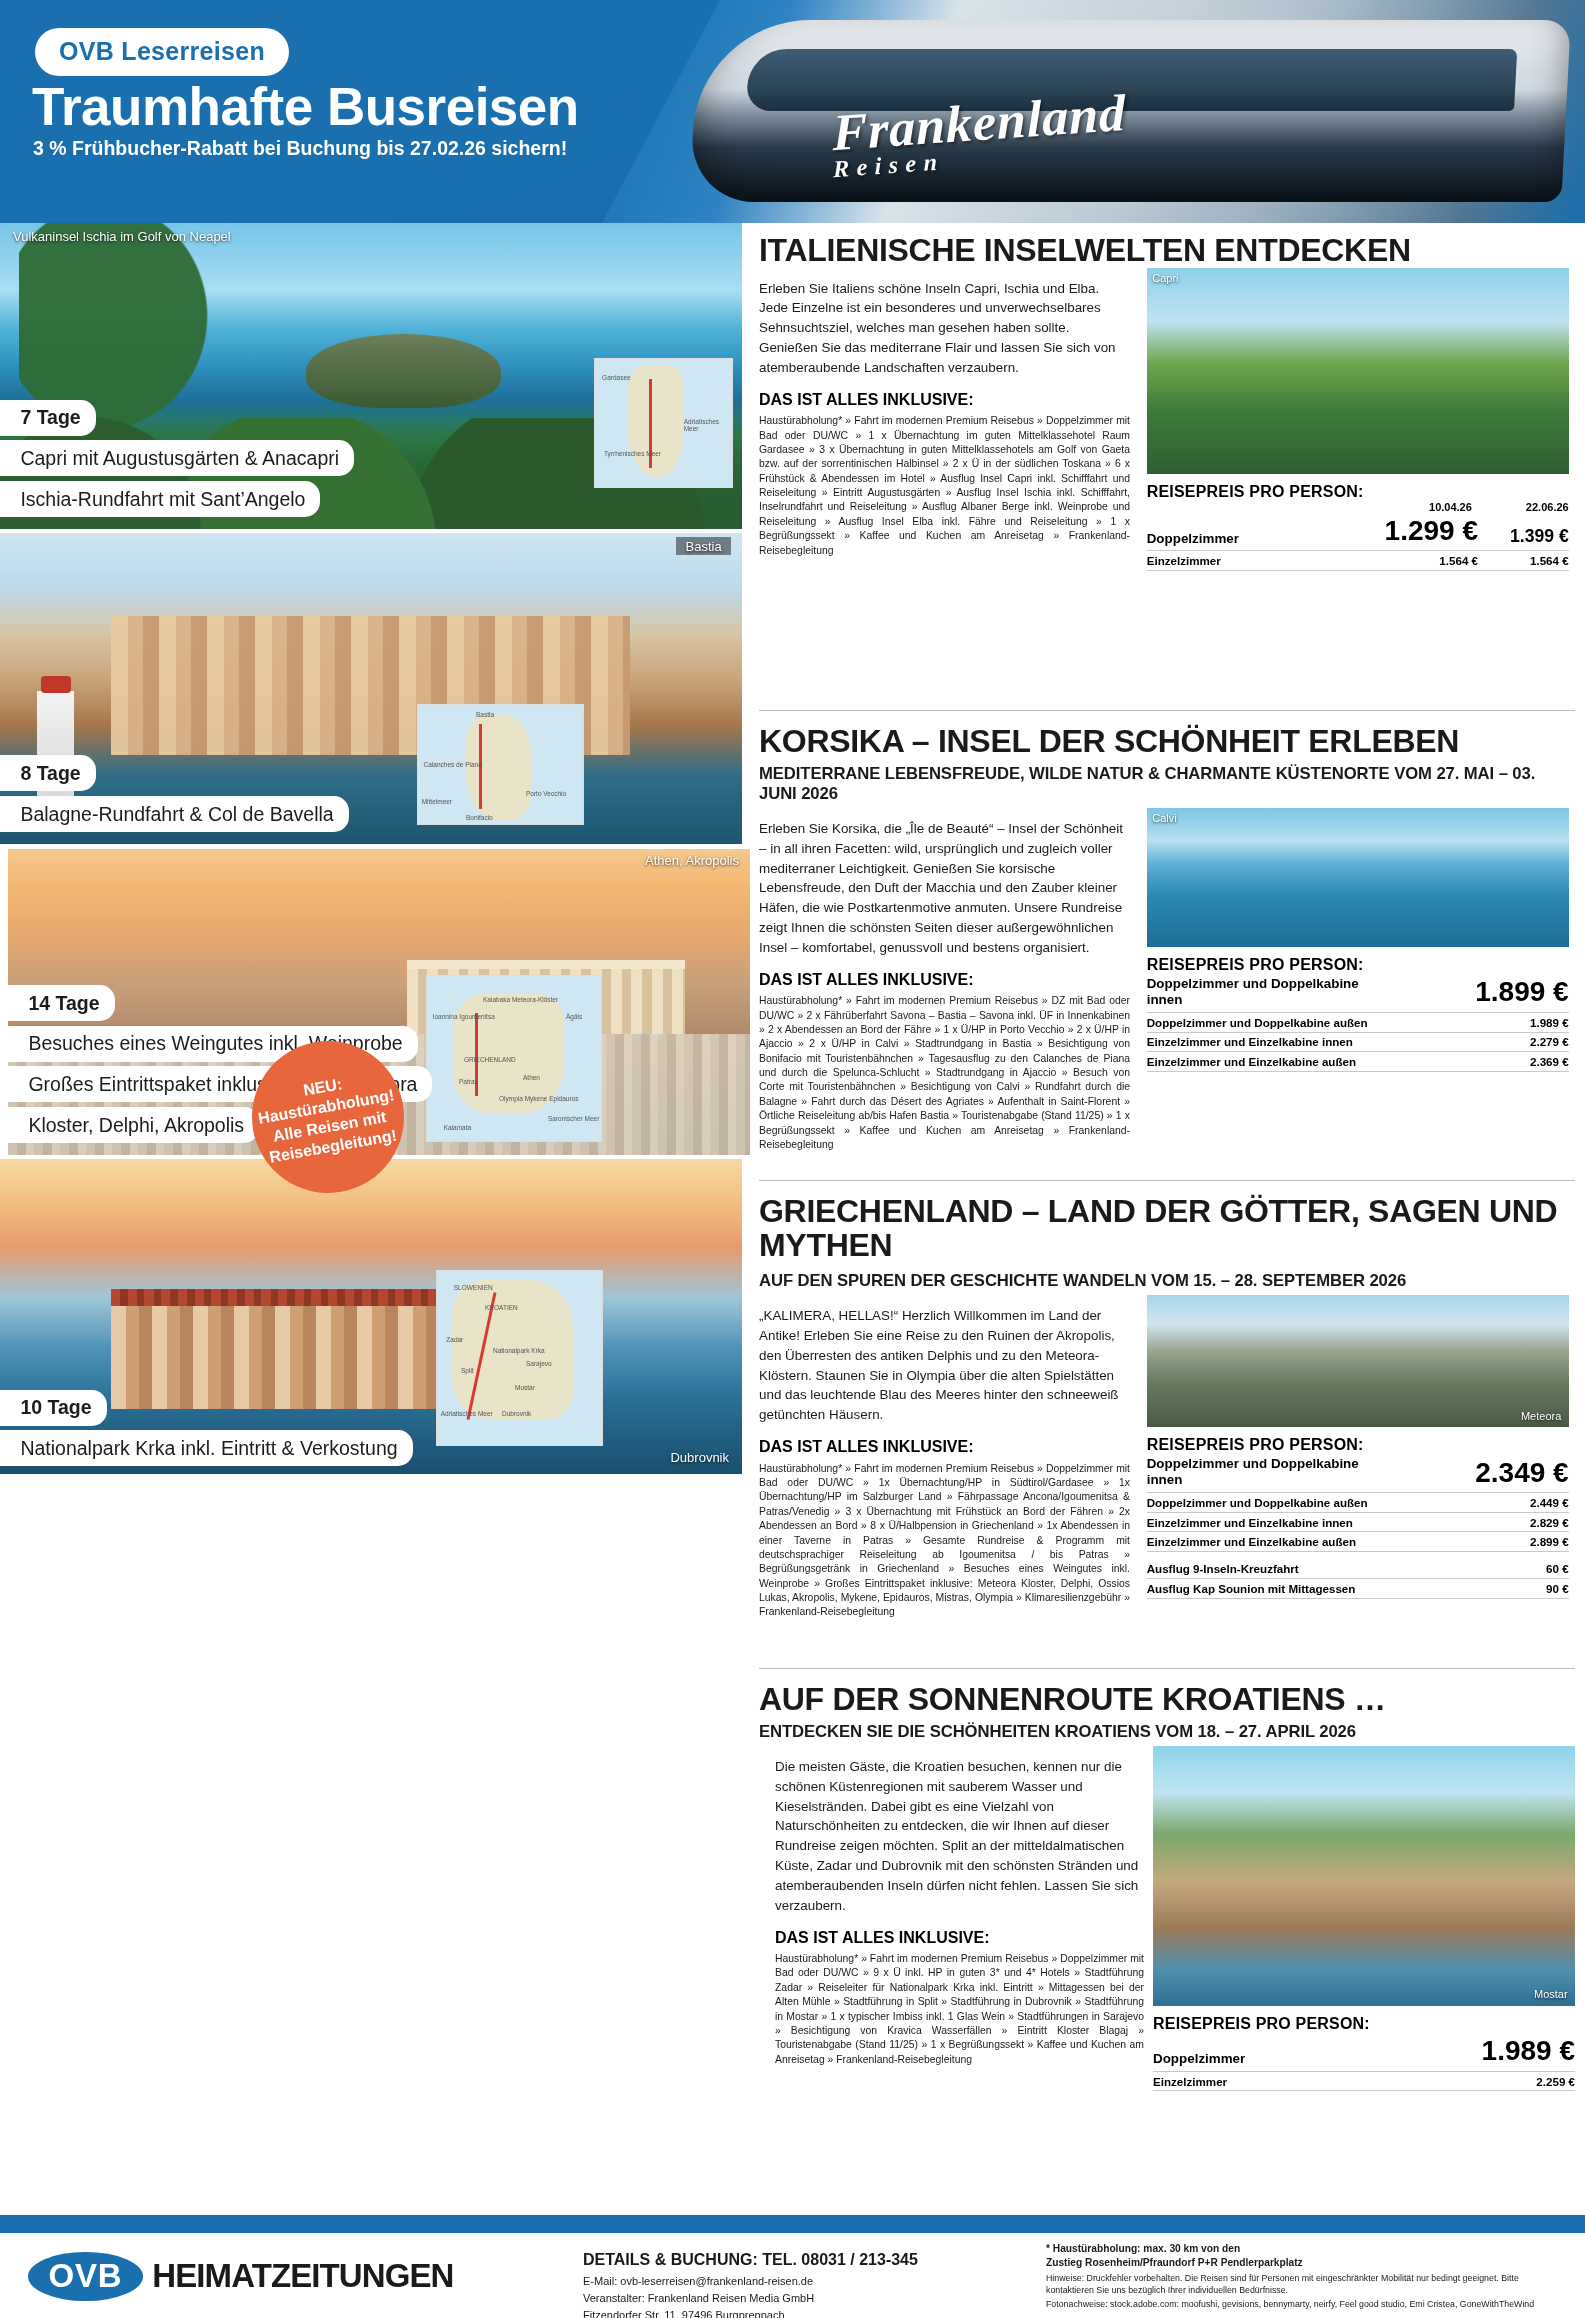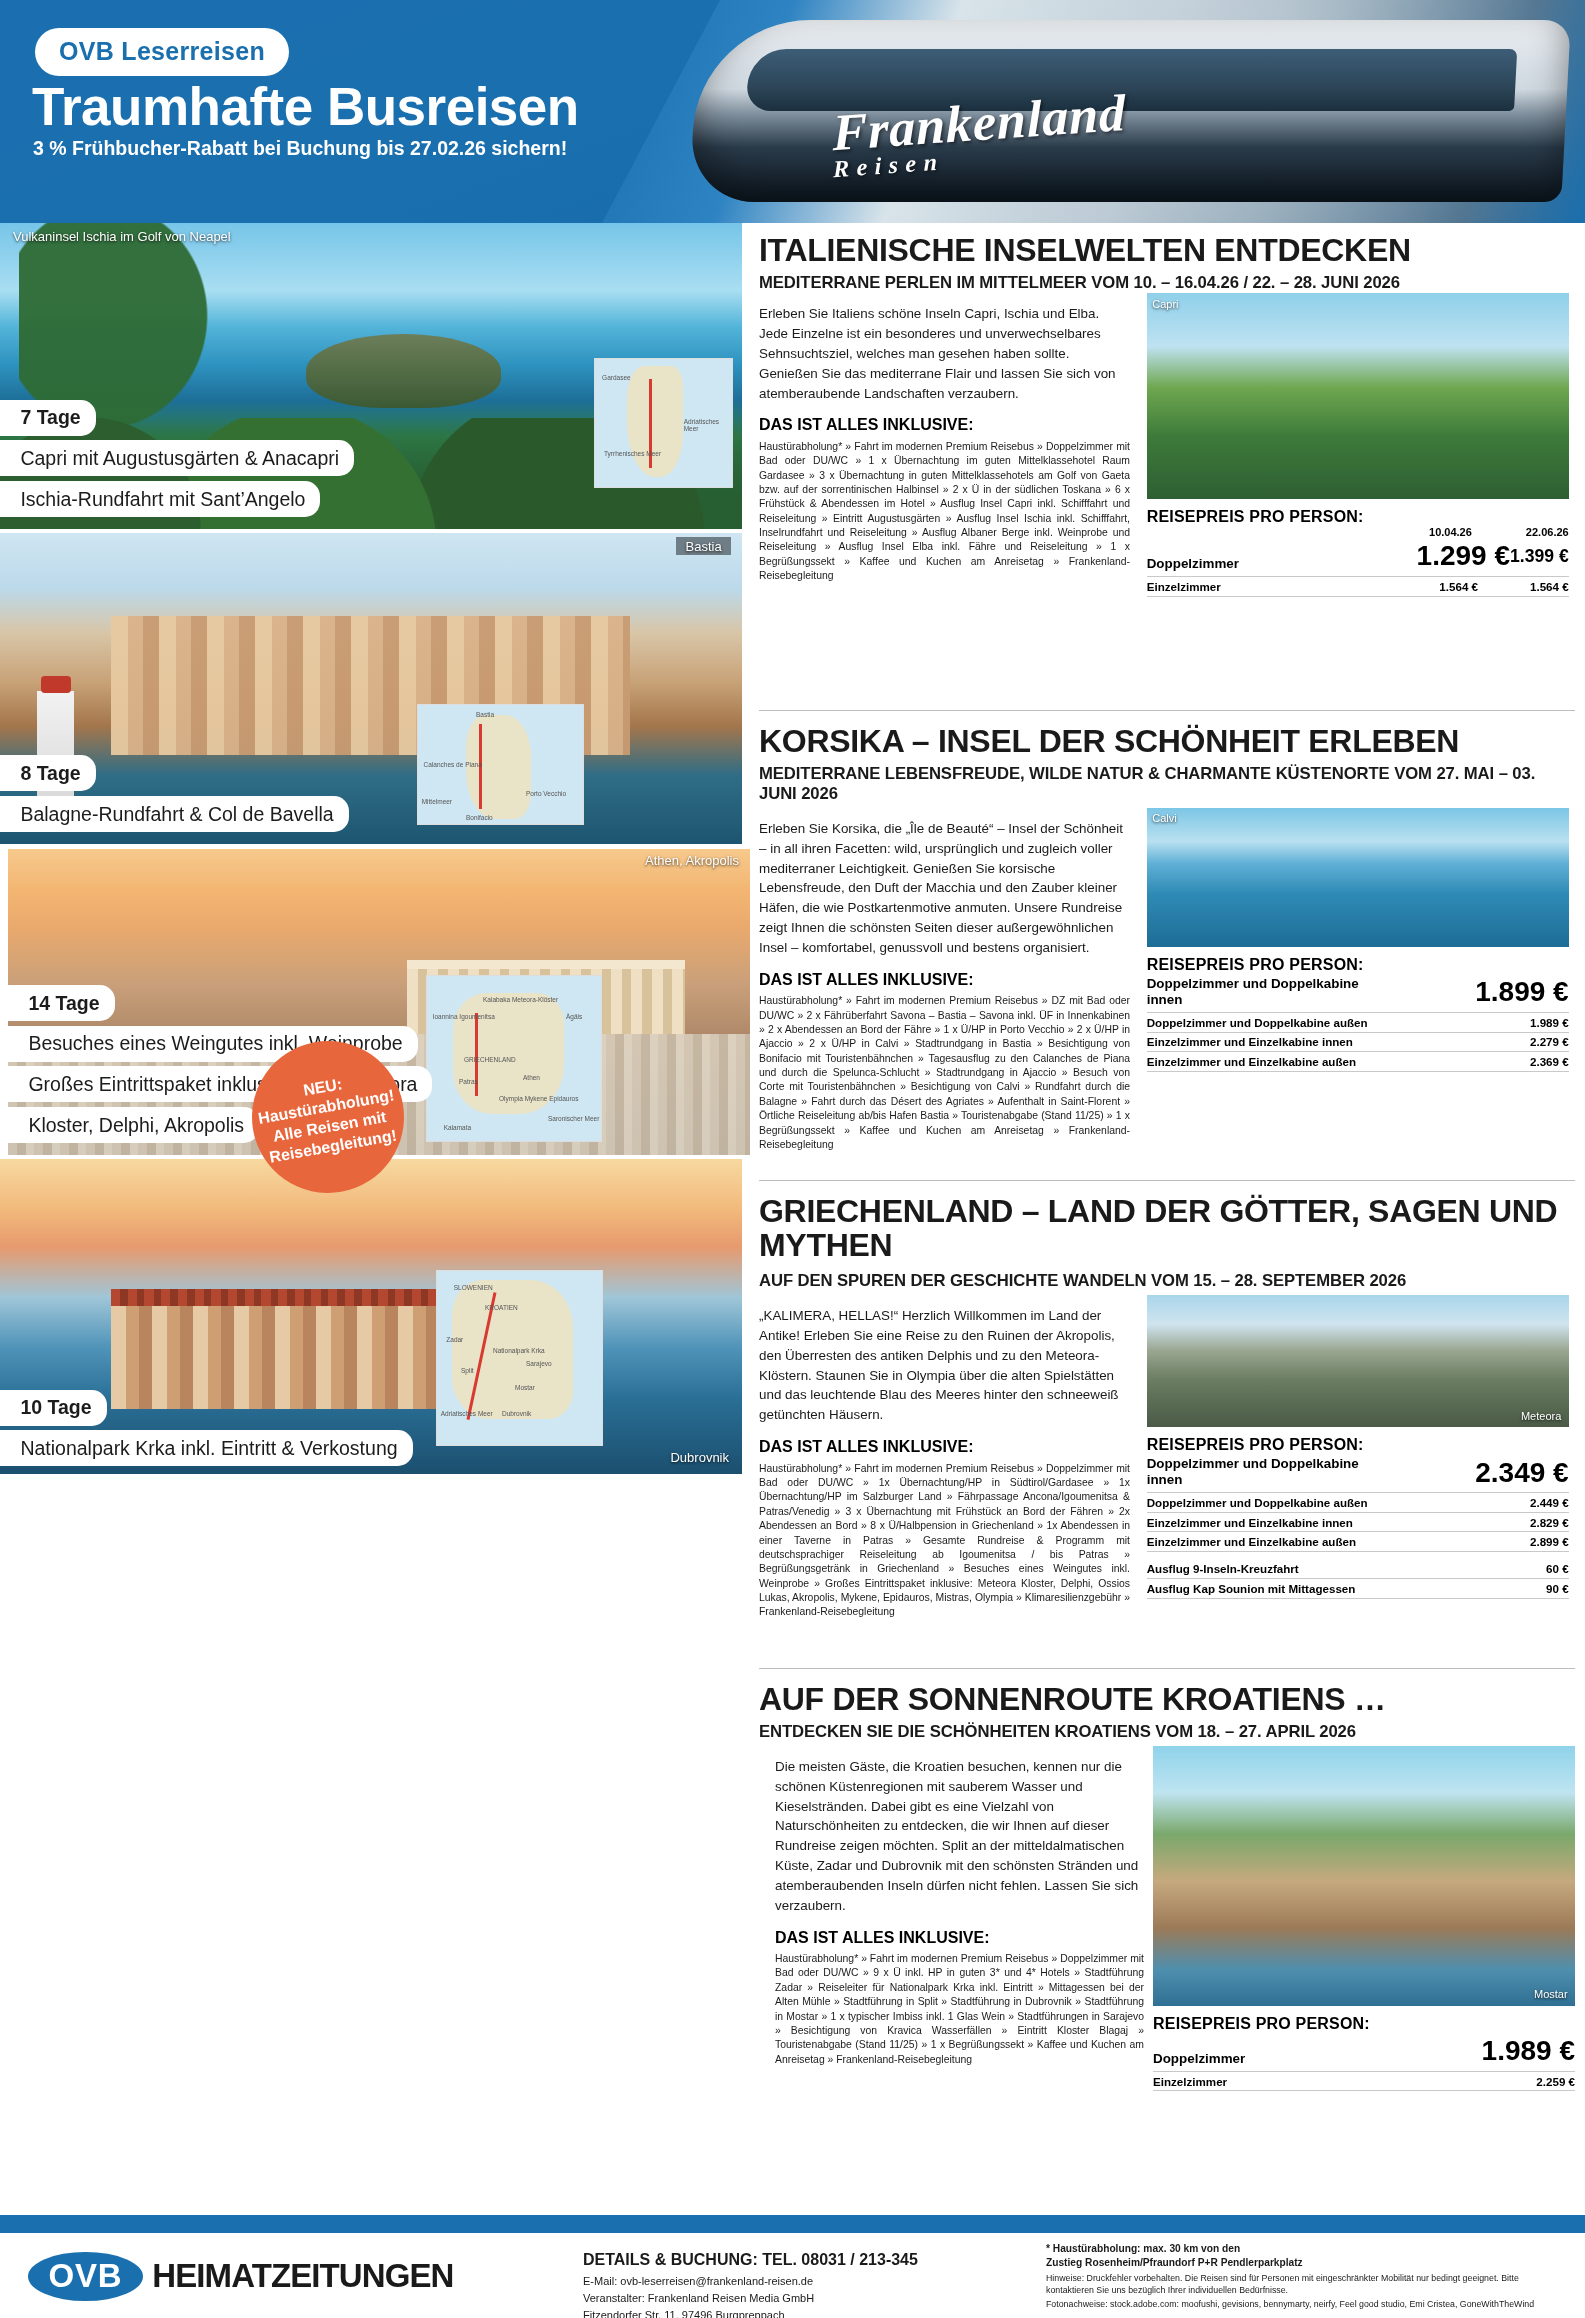--- a/index.html
+++ b/index.html
@@ -318,41 +318,40 @@
     </div>
     <div class="cap" style="right:13px; bottom:9.3px;">Dubrovnik</div>
     <div class="tag-wrap" style="bottom:3px;">
       <span class="tagline days">10 Tage</span>
       <span class="tagline">Nationalpark Krka inkl. Eintritt &amp; Verkostung</span>
     </div>
   </div>
 
   <div class="sec" style="top:234px;">
     <h2>ITALIENISCHE INSELWELTEN ENTDECKEN</h2>
-    <h3>MEDITERRANE PERLEN IM MITTELMEER VOM 10. – 16.04.26 / 22. – 28. JUNI 2026</h3>
     <div style="display:flex; gap:16.7px;">
       <div style="width:371px;">
         <div class="body-text">Erleben Sie Italiens schöne Inseln Capri, Ischia und Elba. Jede Einzelne ist ein besonderes und unverwechselbares Sehnsuchtsziel, welches man gesehen haben sollte. Genießen Sie das mediterrane Flair und lassen Sie sich von atemberaubende Landschaften verzaubern.</div>
         <div class="incl-title">DAS IST ALLES INKLUSIVE:</div>
         <div class="incl-text">Haustürabholung* » Fahrt im modernen Premium Reisebus » Doppelzimmer mit Bad oder DU/WC » 1 x Übernachtung im guten Mittelklassehotel Raum Gardasee » 3 x Übernachtung in guten Mittelklassehotels am Golf von Gaeta bzw. auf der sorrentinischen Halbinsel » 2 x Ü in der südlichen Toskana » 6 x Frühstück &amp; Abendessen im Hotel » Ausflug Insel Capri inkl. Schifffahrt und Reiseleitung » Eintritt Augustusgärten » Ausflug Insel Ischia inkl. Schifffahrt, Inselrundfahrt und Reiseleitung » Ausflug Albaner Berge inkl. Weinprobe und Reiseleitung » Ausflug Insel Elba inkl. Fähre und Reiseleitung » 1 x Begrüßungssekt » Kaffee und Kuchen am Anreisetag » Frankenland-Reisebegleitung</div>
       </div>
       <div style="width:422px; position:relative;">
         <div class="thumb" style="position:relative; width:422px; height:206px;
              background:linear-gradient(180deg,#8fd0ea 0%, #bfe2f1 26%, #6ea74f 46%, #3d7a3a 70%, #2e5f33 100%);">
           <div class="tcap">Capri</div>
         </div>
         <div class="price-box">
           <div class="price-title">REISEPREIS PRO PERSON:</div>
           <div class="price-head">
             <span>10.04.26</span>
             <span>22.06.26</span>
           </div>
           <div class="price-main" style="border-bottom:0.9px solid #c9c9c9;">
             <span class="lbl">Doppelzimmer</span>
-            <span style="display:flex; align-items:center;">
+            <span style="display:flex; gap:32px; align-items:flex-end;">
               <span class="val">1.299 €</span>
               <span style="font-size:17.6px; font-weight:bold;">1.399 €</span>
             </span>
           </div>
           <div class="price-row">
             <span class="lbl">Einzelzimmer</span>
             <span style="display:flex; gap:52px;">
               <span class="val">1.564 €</span>
               <span class="val">1.564 €</span>
             </span>

